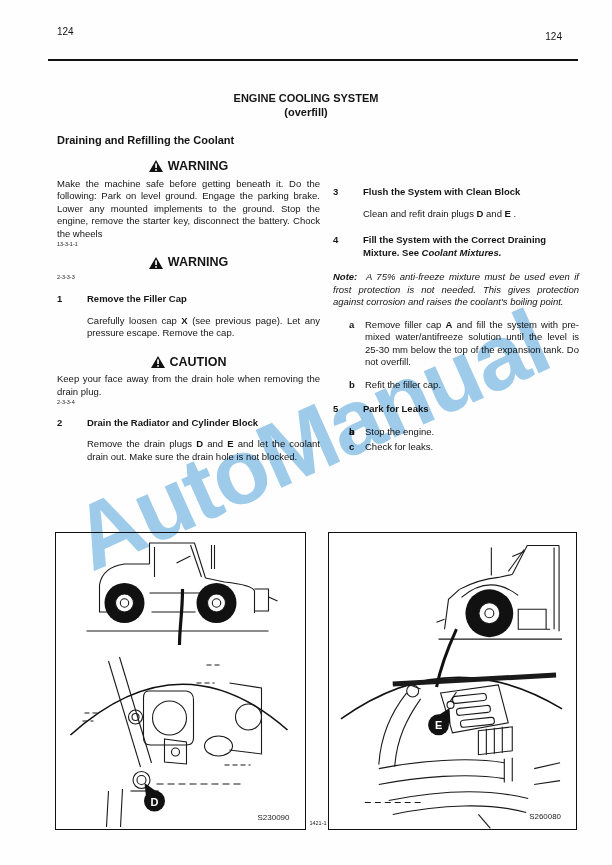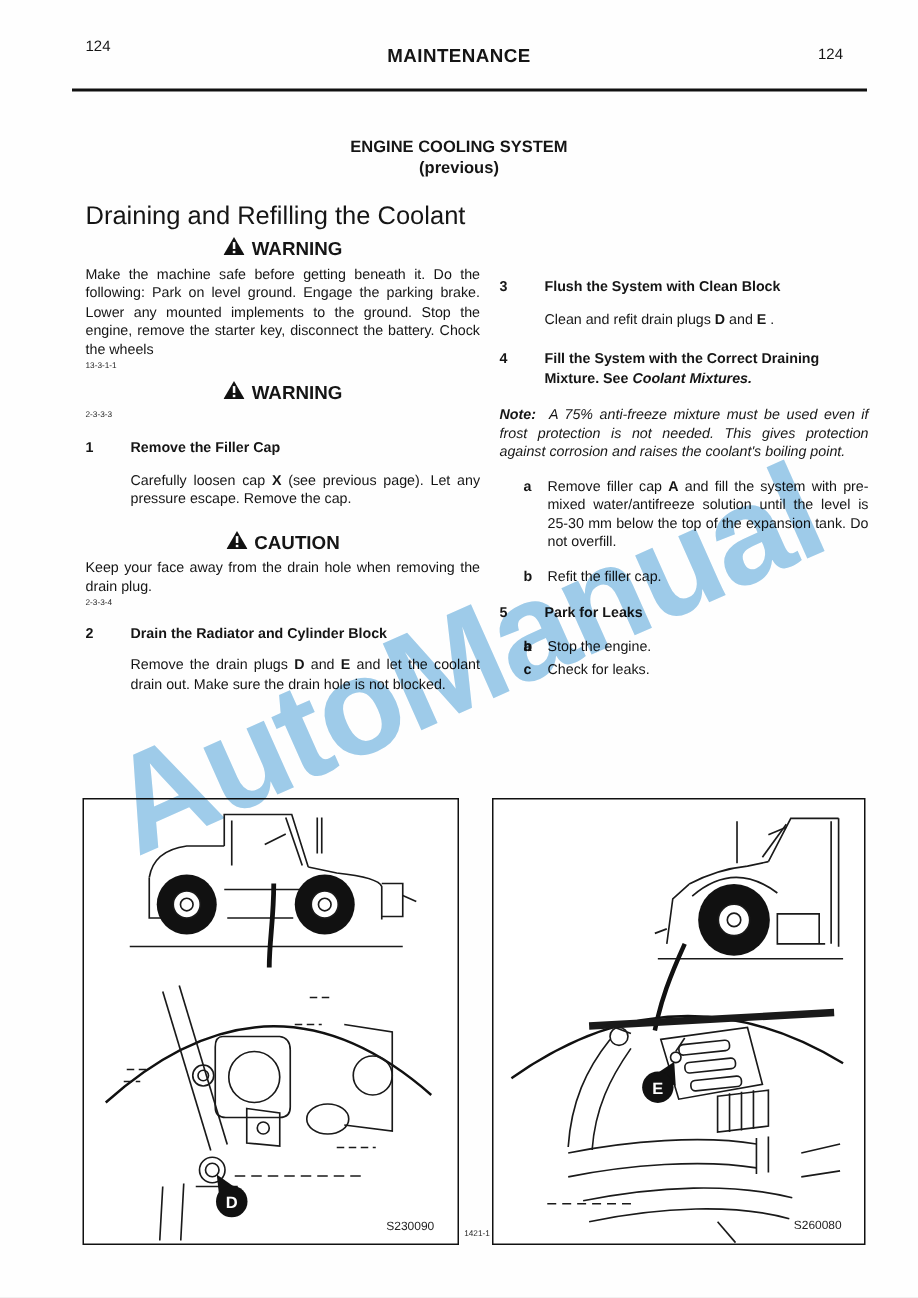--- a/index.html
+++ b/index.html
@@ -8,26 +8,26 @@
     font-family:"Liberation Sans",sans-serif;color:#151515;overflow:hidden;
     margin:0 auto;
   }
   
   .hdr-left{position:absolute;left:57px;top:26px;font-size:10px;}
   .hdr-title{position:absolute;left:0;top:30px;width:612px;text-align:center;font-size:12.5px;font-weight:bold;letter-spacing:.3px;}
   .hdr-right{position:absolute;right:50px;top:31px;font-size:10px;}
   .hdr-rule{position:absolute;left:48px;top:59px;width:530px;height:2.4px;background:#111;}
   
   .doc-title{position:absolute;left:0;top:91px;width:612px;text-align:center;font-size:11px;font-weight:bold;line-height:14px;}
-  .section-heading{position:absolute;left:57px;top:134px;font-size:17px;font-weight:normal;}
+  .section-heading{position:absolute;left:57px;top:134px;font-size:11px;font-weight:bold;}
   
   .col{position:absolute;font-size:9.5px;line-height:1.32;}
   .col-left{left:57px;top:158px;width:263px;}
   .col-right{left:333px;top:186px;width:246px;}
-  .warn-head{display:flex;justify-content:center;gap:5px;font-weight:bold;font-size:12.5px;margin:0 0 3px 0;}
+  .warn-head{display:flex;align-items:center;justify-content:center;gap:5px;font-weight:bold;font-size:12.5px;margin:0 0 3px 0;}
   .warn-head svg{display:block;}
   .bold-para{margin:0;font-weight:normal;text-align:justify;}
   .code{font-size:5.5px;margin:1px 0 0 0;color:#222;}
   .step{margin:12px 0 0 0;font-weight:bold;position:relative;padding-left:30px;}
   .step .num{position:absolute;left:0;top:0;}
   .step-body{margin:9px 0 0 0;padding-left:30px;text-align:justify;}
   .substep{margin:10px 0 0 0;position:relative;padding-left:32px;text-align:justify;}
   .substep .letter{position:absolute;left:16px;top:0;font-weight:bold;}
   .substep.tight{margin-top:3px;}
   .note{margin:12px 0 0 0;font-style:italic;text-align:justify;}
@@ -49,27 +49,26 @@
     mix-blend-mode:multiply;letter-spacing:-2px;
   }
   svg text{font-family:"Liberation Sans",sans-serif;}
 </style>
 </head>
 <body>
 
 <div class="page">
 
   <span class="hdr-left">124</span>
-  <div class="hdr-title">MAINTENANCE</div>
   <span class="hdr-right">124</span>
   <div class="hdr-rule"></div>
 
   <div class="doc-title">
     <div>ENGINE COOLING SYSTEM</div>
-    <div>(previous)</div>
+    <div>(overfill)</div>
   </div>
 
   <div class="section-heading">Draining and Refilling the Coolant</div>
 
   <div class="col col-left">
 
     <div class="warn-head">
       <svg width="14" height="12" viewBox="0 0 14 12">
         <polygon points="7,0 14,12 0,12" fill="#111"></polygon>
         <rect x="6.2" y="3.4" width="1.7" height="4.6" fill="#fff"></rect>

